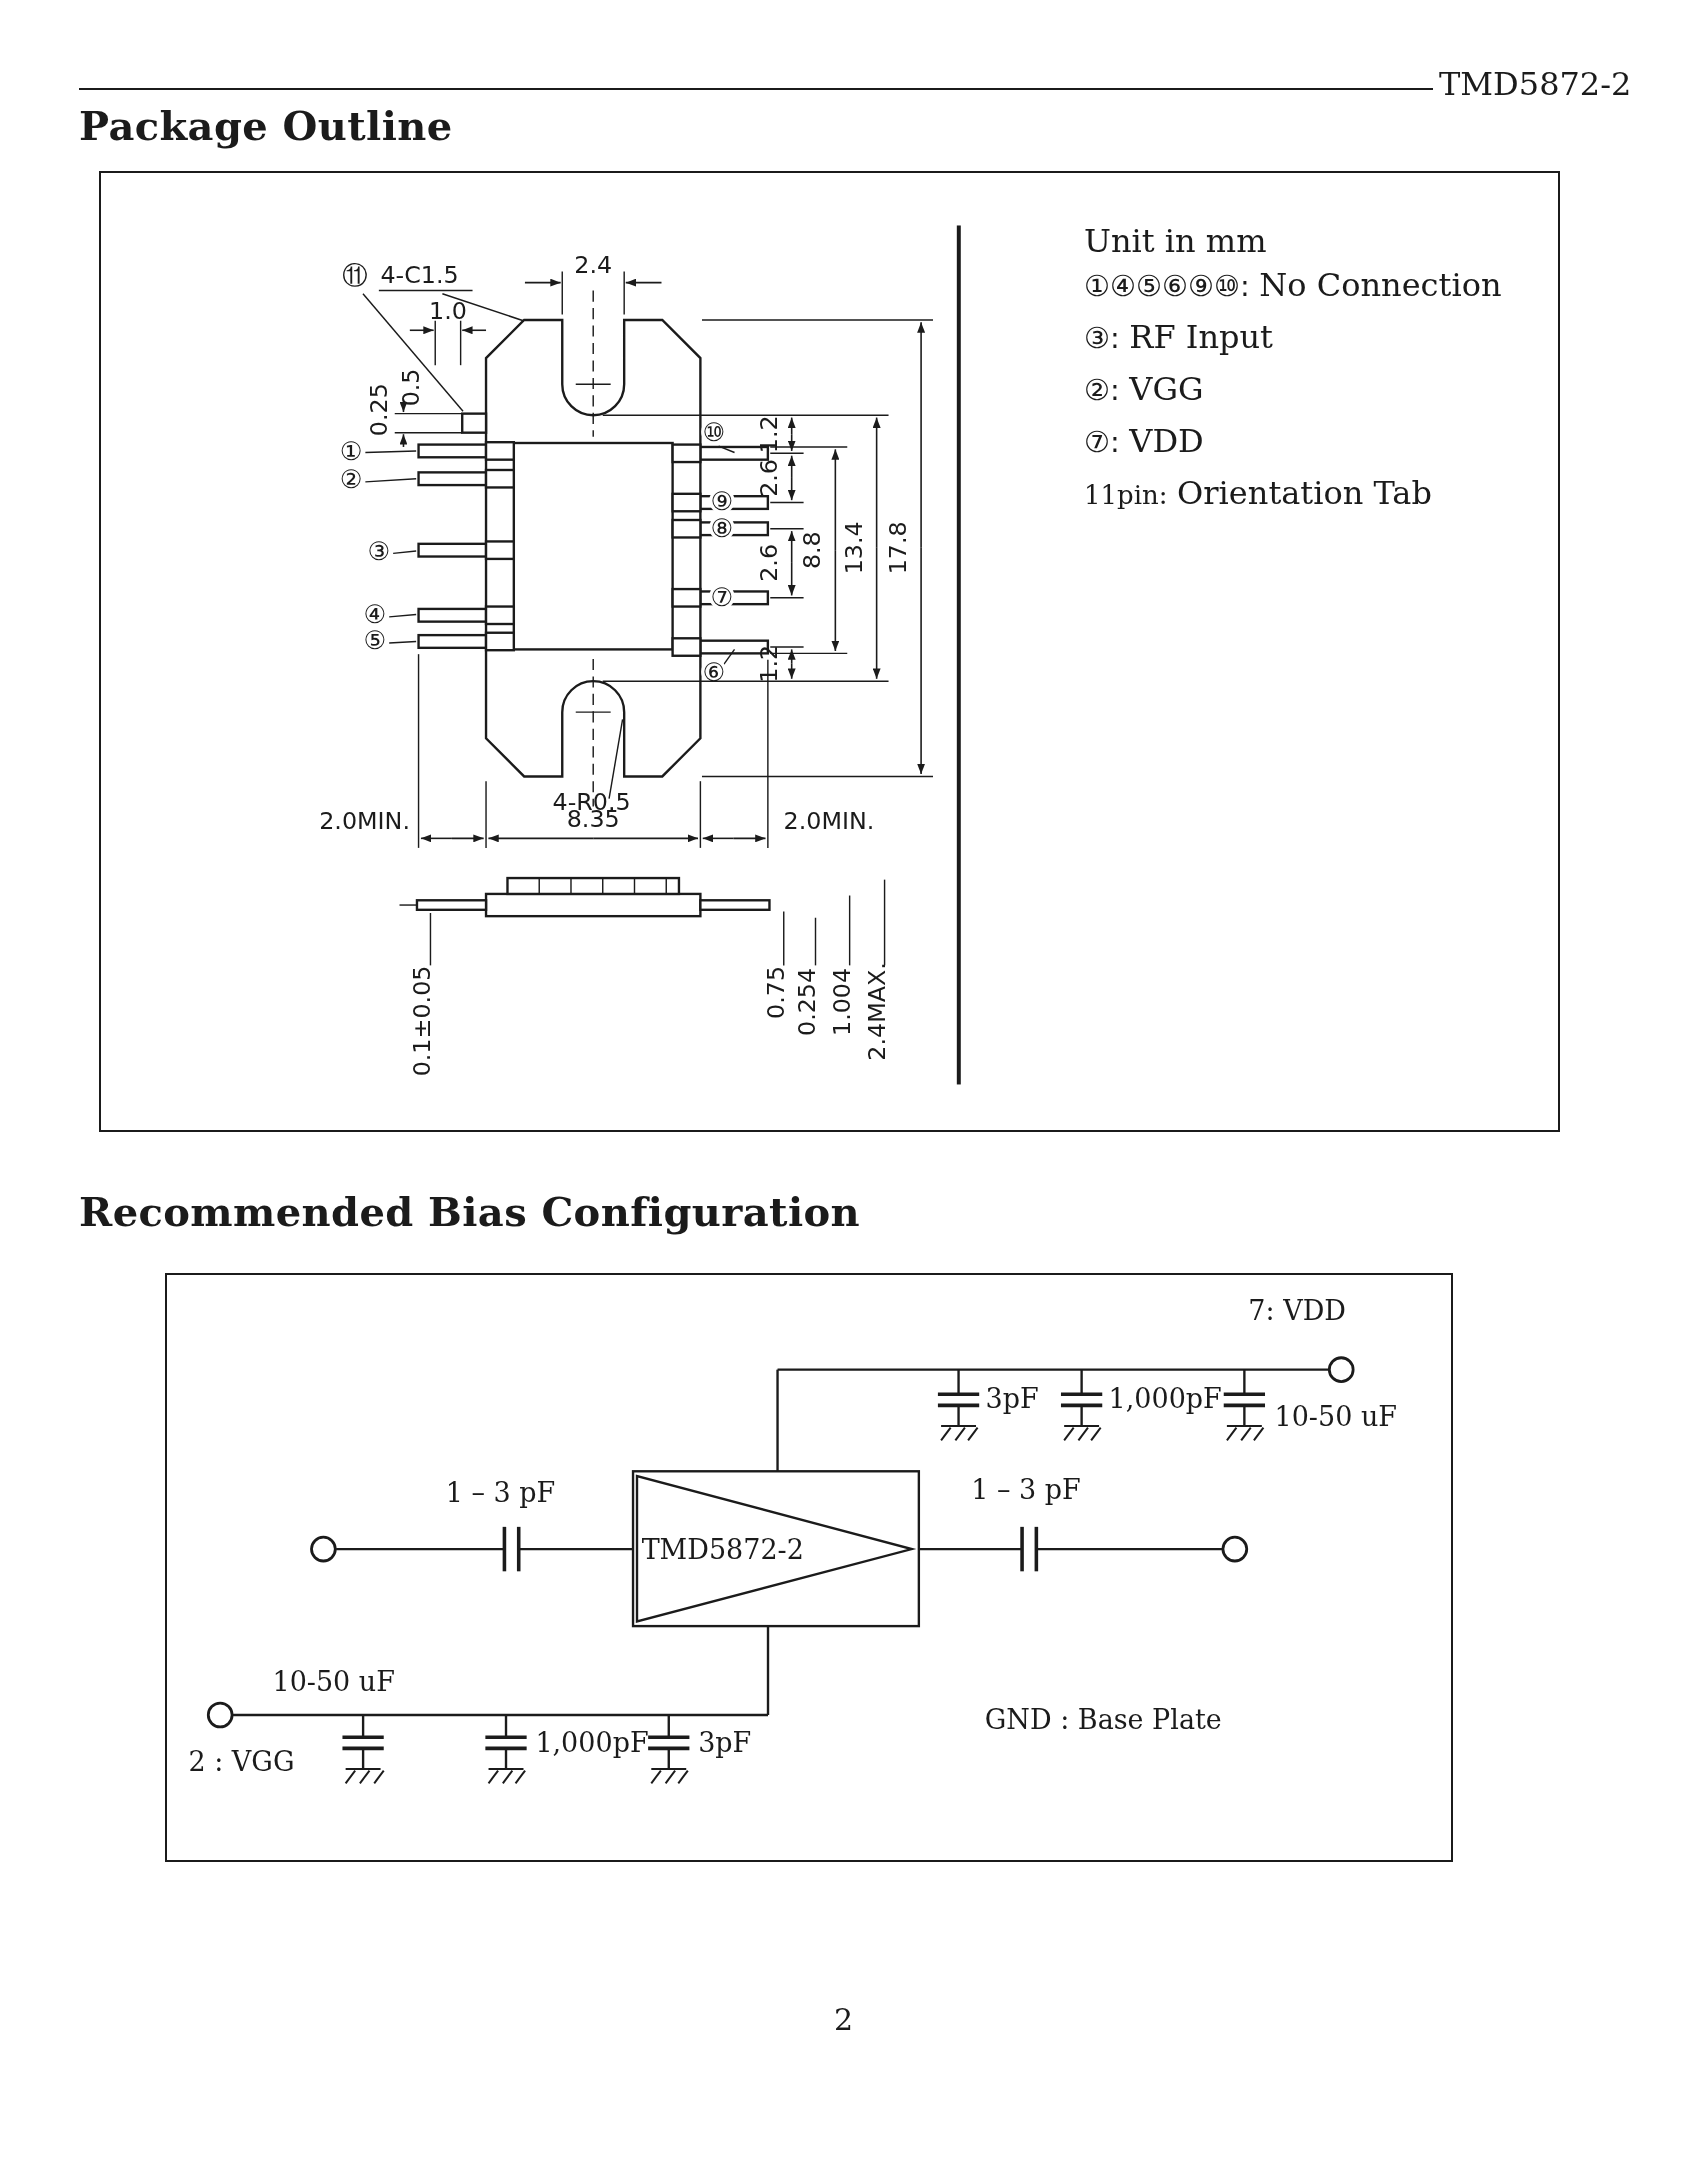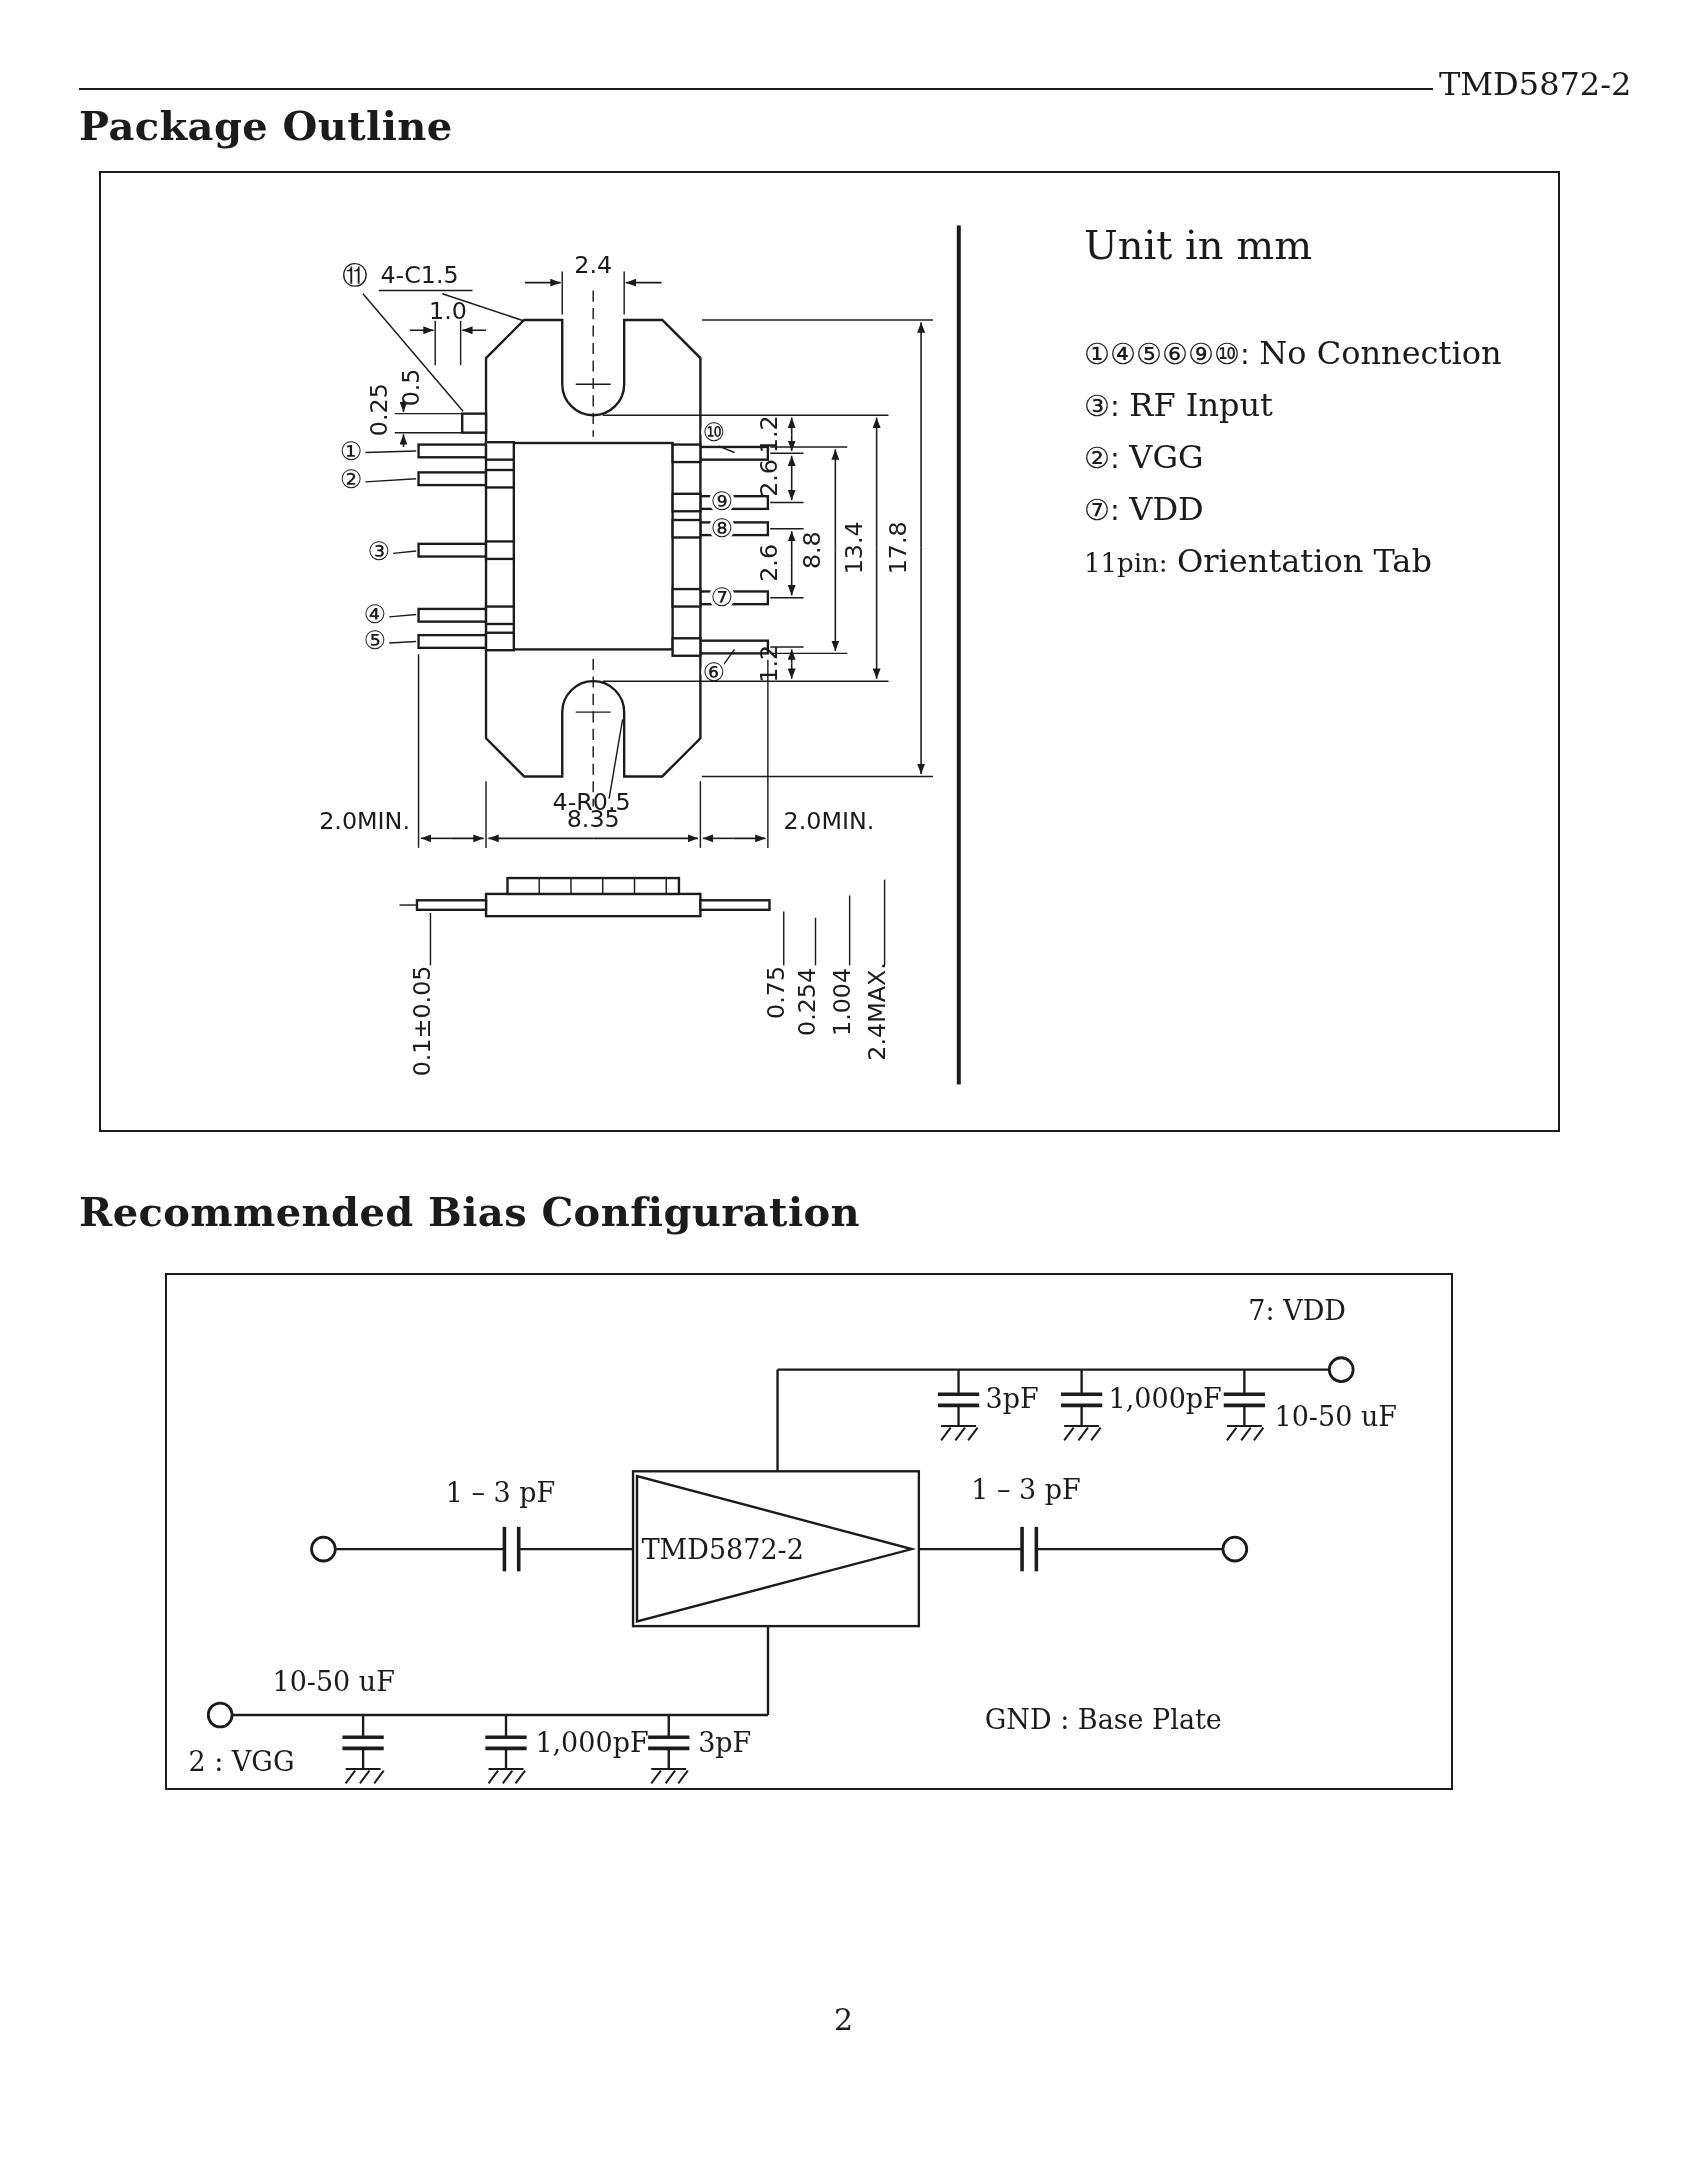--- a/index.html
+++ b/index.html
@@ -13,26 +13,26 @@
   
   .header-rule { left:79px; top:88px; width:1354px; height:2.4px; background:#1b1b1b; }
   .doc-number { left:1439px; top:65px; font-size:32px; }
 
   .section-heading { font-size:40px; font-weight:bold; letter-spacing:0.4px; }
   .h-package { left:79px; top:102px; }
   .h-bias    { left:79px; top:1188px; }
 
   .frame { border:2.4px solid #1b1b1b; background:#ffffff; }
   .package-box { left:99px; top:171px; width:1461px; height:961px; }
-  .bias-box    { left:165px; top:1273px; width:1288px; height:517px; }
+  .bias-box    { left:165px; top:1273px; width:1288px; height:589px; }
   .package-box svg, .bias-box svg { position:absolute; left:0; top:0; }
 
   
   .legend { position:absolute; left:983px; top:49px; width:457px; }
-  .unit-note { font-size:40px; margin-bottom:60px; }
+  .unit-note { font-size:32px; }
   .legend-item { font-size:32px; line-height:51px; white-space:nowrap; }
   .legend-pins { font-family:"DejaVu Sans","DejaVu Serif",sans-serif; font-size:29px; margin-right:9.5px; }
   .legend-item.small .legend-pins { font-family:"DejaVu Serif",serif; font-size:26px; }
 
   
   .ln    { stroke:#1b1b1b; stroke-width:3; fill:none; }
   .thin  { stroke:#1b1b1b; stroke-width:1.8; fill:none; }
   .dimln { stroke:#1b1b1b; stroke-width:2; fill:none; }
   .shape { stroke:#1b1b1b; stroke-width:3; fill:#ffffff; }
   .plate { stroke:#1b1b1b; stroke-width:4.5; fill:none; }

